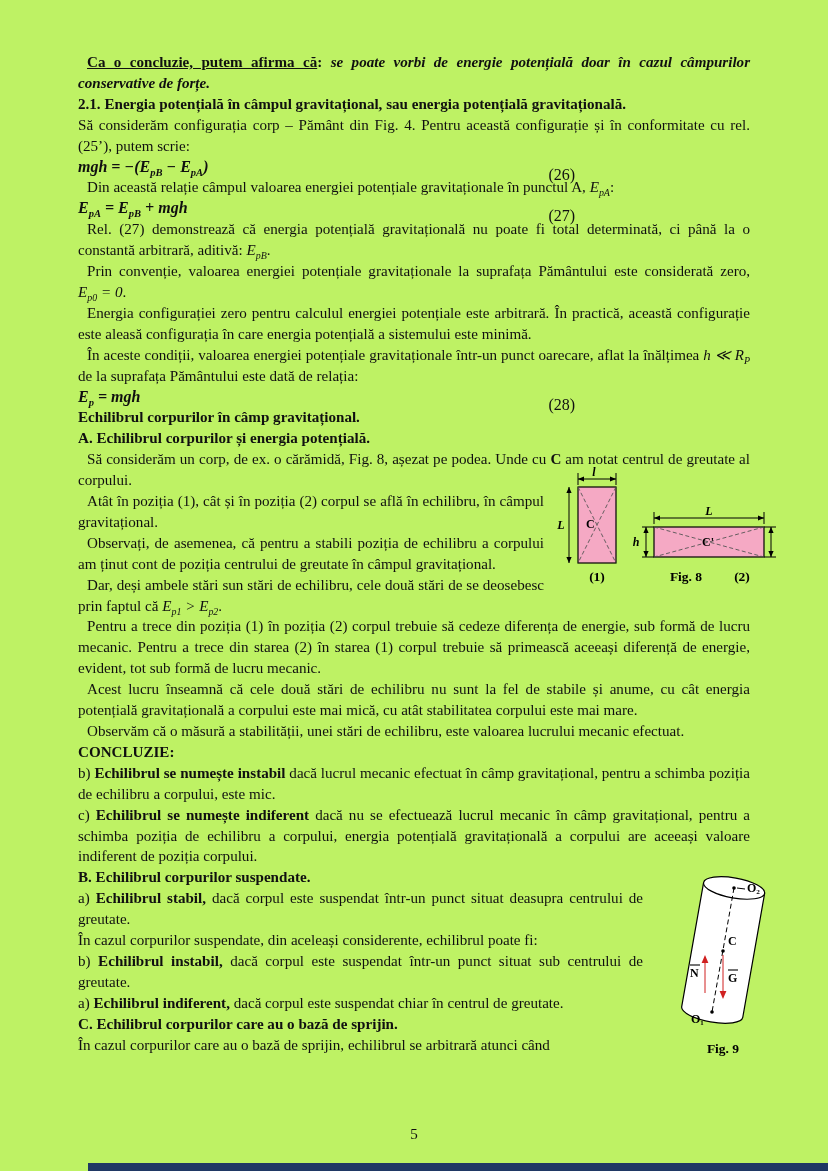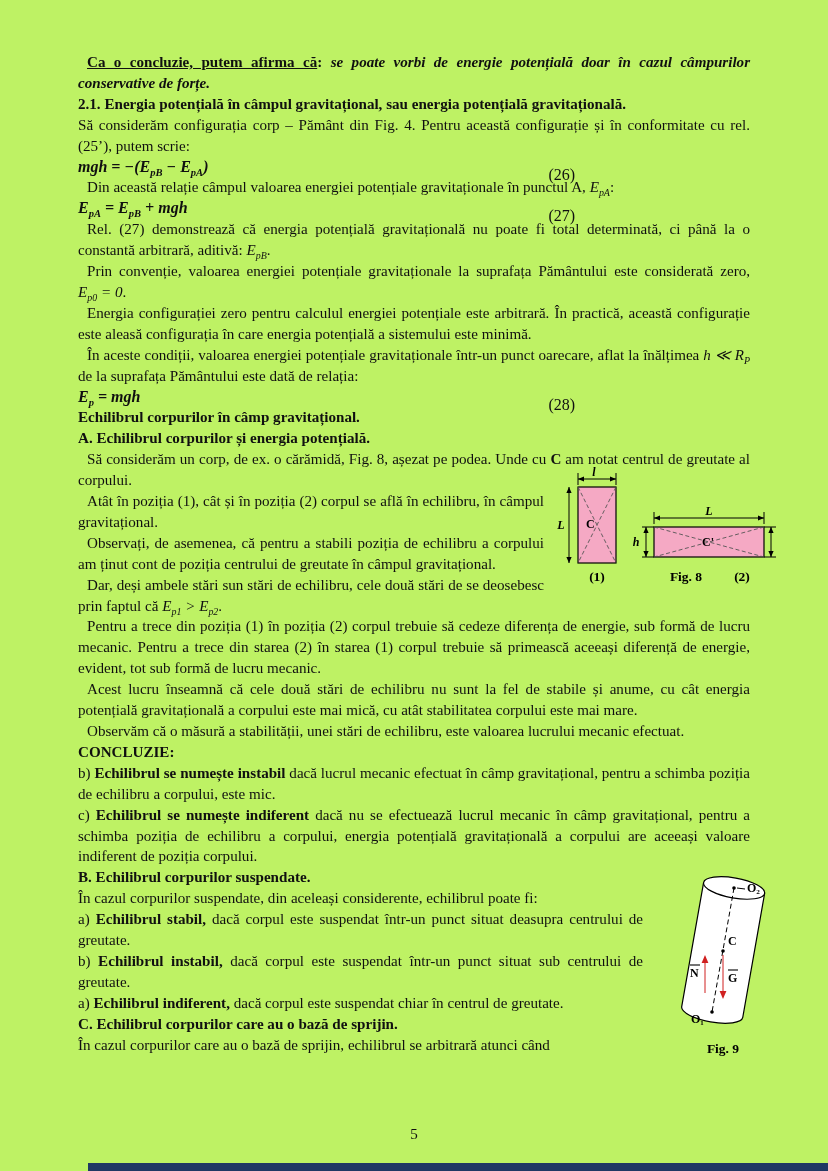--- a/index.html
+++ b/index.html
@@ -193,22 +193,22 @@
             <line class="vec" x1="70" y1="92" x2="70" y2="129" style="stroke: rgb(208, 32, 32);"></line>
             <polygon points="70,136 66.6,128 73.4,128" style="fill: rgb(208, 32, 32);"></polygon>
             <line class="bar" x1="75" y1="107" x2="85" y2="107"></line>
             <text x="75" y="119">G</text>
           </g>
           <text class="figcap" x="70" y="190" text-anchor="middle">Fig. 9</text>
         </svg>
       </div>
 
       <p class="heading">B. Echilibrul corpurilor suspendate.</p>
+      <p class="para"><span>a) </span><span class="bold">Echilibrul stabil,</span><span> dacă corpul este suspendat într-un punct situat deasupra centrului de greutate.</span></p>
       <p class="para">În cazul corpurilor suspendate, din aceleași considerente, echilibrul poate fi:</p>
-      <p class="para"><span>a) </span><span class="bold">Echilibrul stabil,</span><span> dacă corpul este suspendat într-un punct situat deasupra centrului de greutate.</span></p>
       <p class="para"><span>b) </span><span class="bold">Echilibrul instabil,</span><span> dacă corpul este suspendat într-un punct situat sub centrului de greutate.</span></p>
       <p class="para"><span>a) </span><span class="bold">Echilibrul indiferent,</span><span> dacă corpul este suspendat chiar în centrul de greutate.</span></p>
       <p class="heading">C. Echilibrul corpurilor care au o bază de sprijin.</p>
       <p class="para">În cazul corpurilor care au o bază de sprijin, echilibrul se arbitrară atunci când</p>
     </div>
 
   </div>
 
   <div class="page-number">5</div>
   <div class="footer-bar" style="background: rgb(32, 56, 100);"></div>

